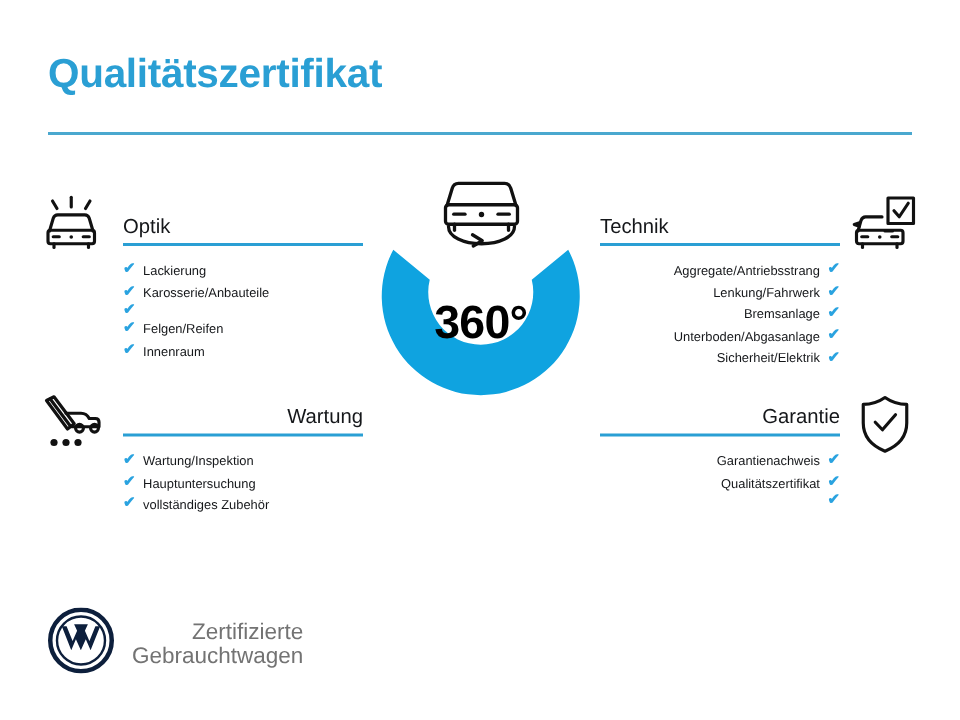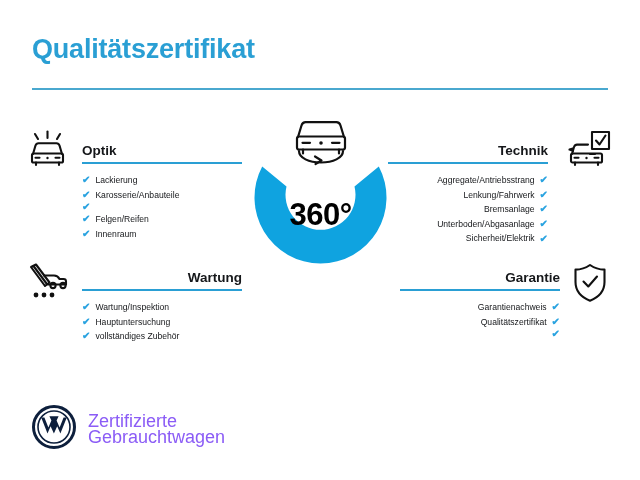--- a/index.html
+++ b/index.html
@@ -41,26 +41,26 @@
     height: 2px;
     background: #4aa8cf;
   }
 
   
   .section {
     position: absolute;
   }
   .sec-optik   { left: 82px;  top: 143px; width: 160px; }
   .sec-wartung { left: 82px;  top: 270px; width: 160px; text-align: right; }
-  .sec-technik { left: 388px; top: 143px; width: 160px; text-align: right; }
+  .sec-technik { left: 400px; top: 143px; width: 160px; }
   .sec-garantie{ left: 400px; top: 270px; width: 160px; text-align: right; }
 
   .sec-head {
     font-size: 13.5px;
-    font-weight: bold;
+    font-weight: normal;
     color: #15171a;
     line-height: 16px;
     white-space: nowrap;
   }
   .sec-rule {
     margin-top: 3px;
     width: 100%;
     height: 2px;
     background: #2a9fd4;
   }
@@ -130,25 +130,26 @@
   
   #footer {
     position: absolute;
     left: 32px;
     top: 405px;
     display: flex;
     align-items: center;
   }
   #footer-text {
     margin-left: 12px;
-    font-size: 18px;
+    font-size: 15px;
     line-height: 16px;
     font-weight: normal;
-    color: #8b5cf6;
+    color: #737373;
     white-space: pre-line;
+    text-align: right;
   }
 </style>
 </head>
 <body>
 
 <div id="page">
 
   <div id="page-title">Qualitätszertifikat</div>
   <div id="header-rule"></div>
 

